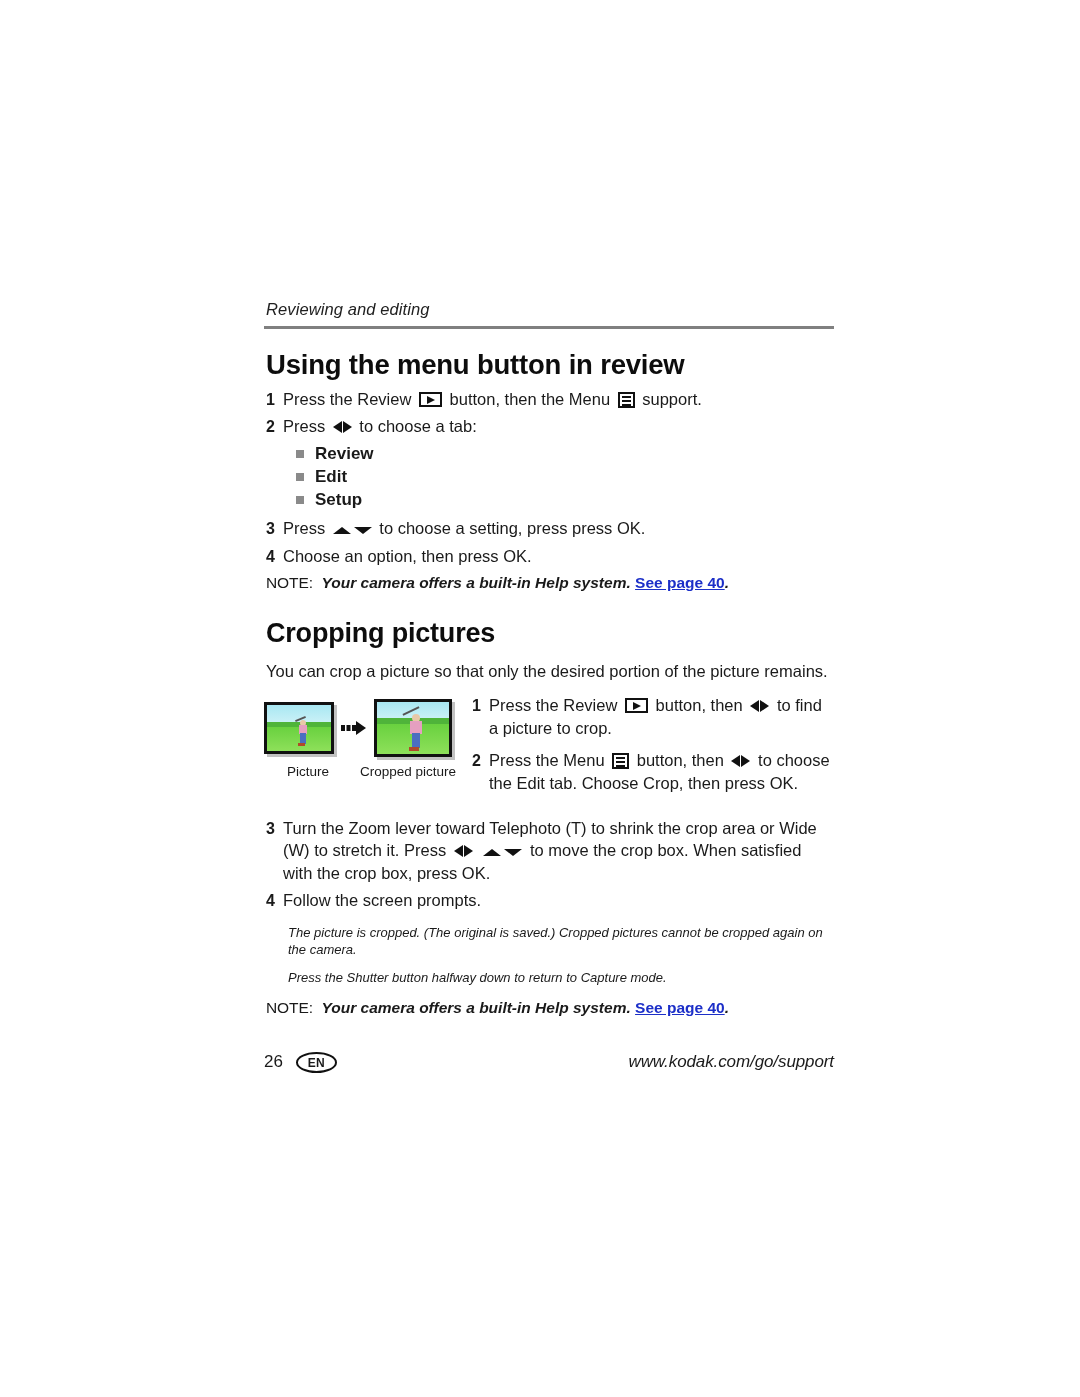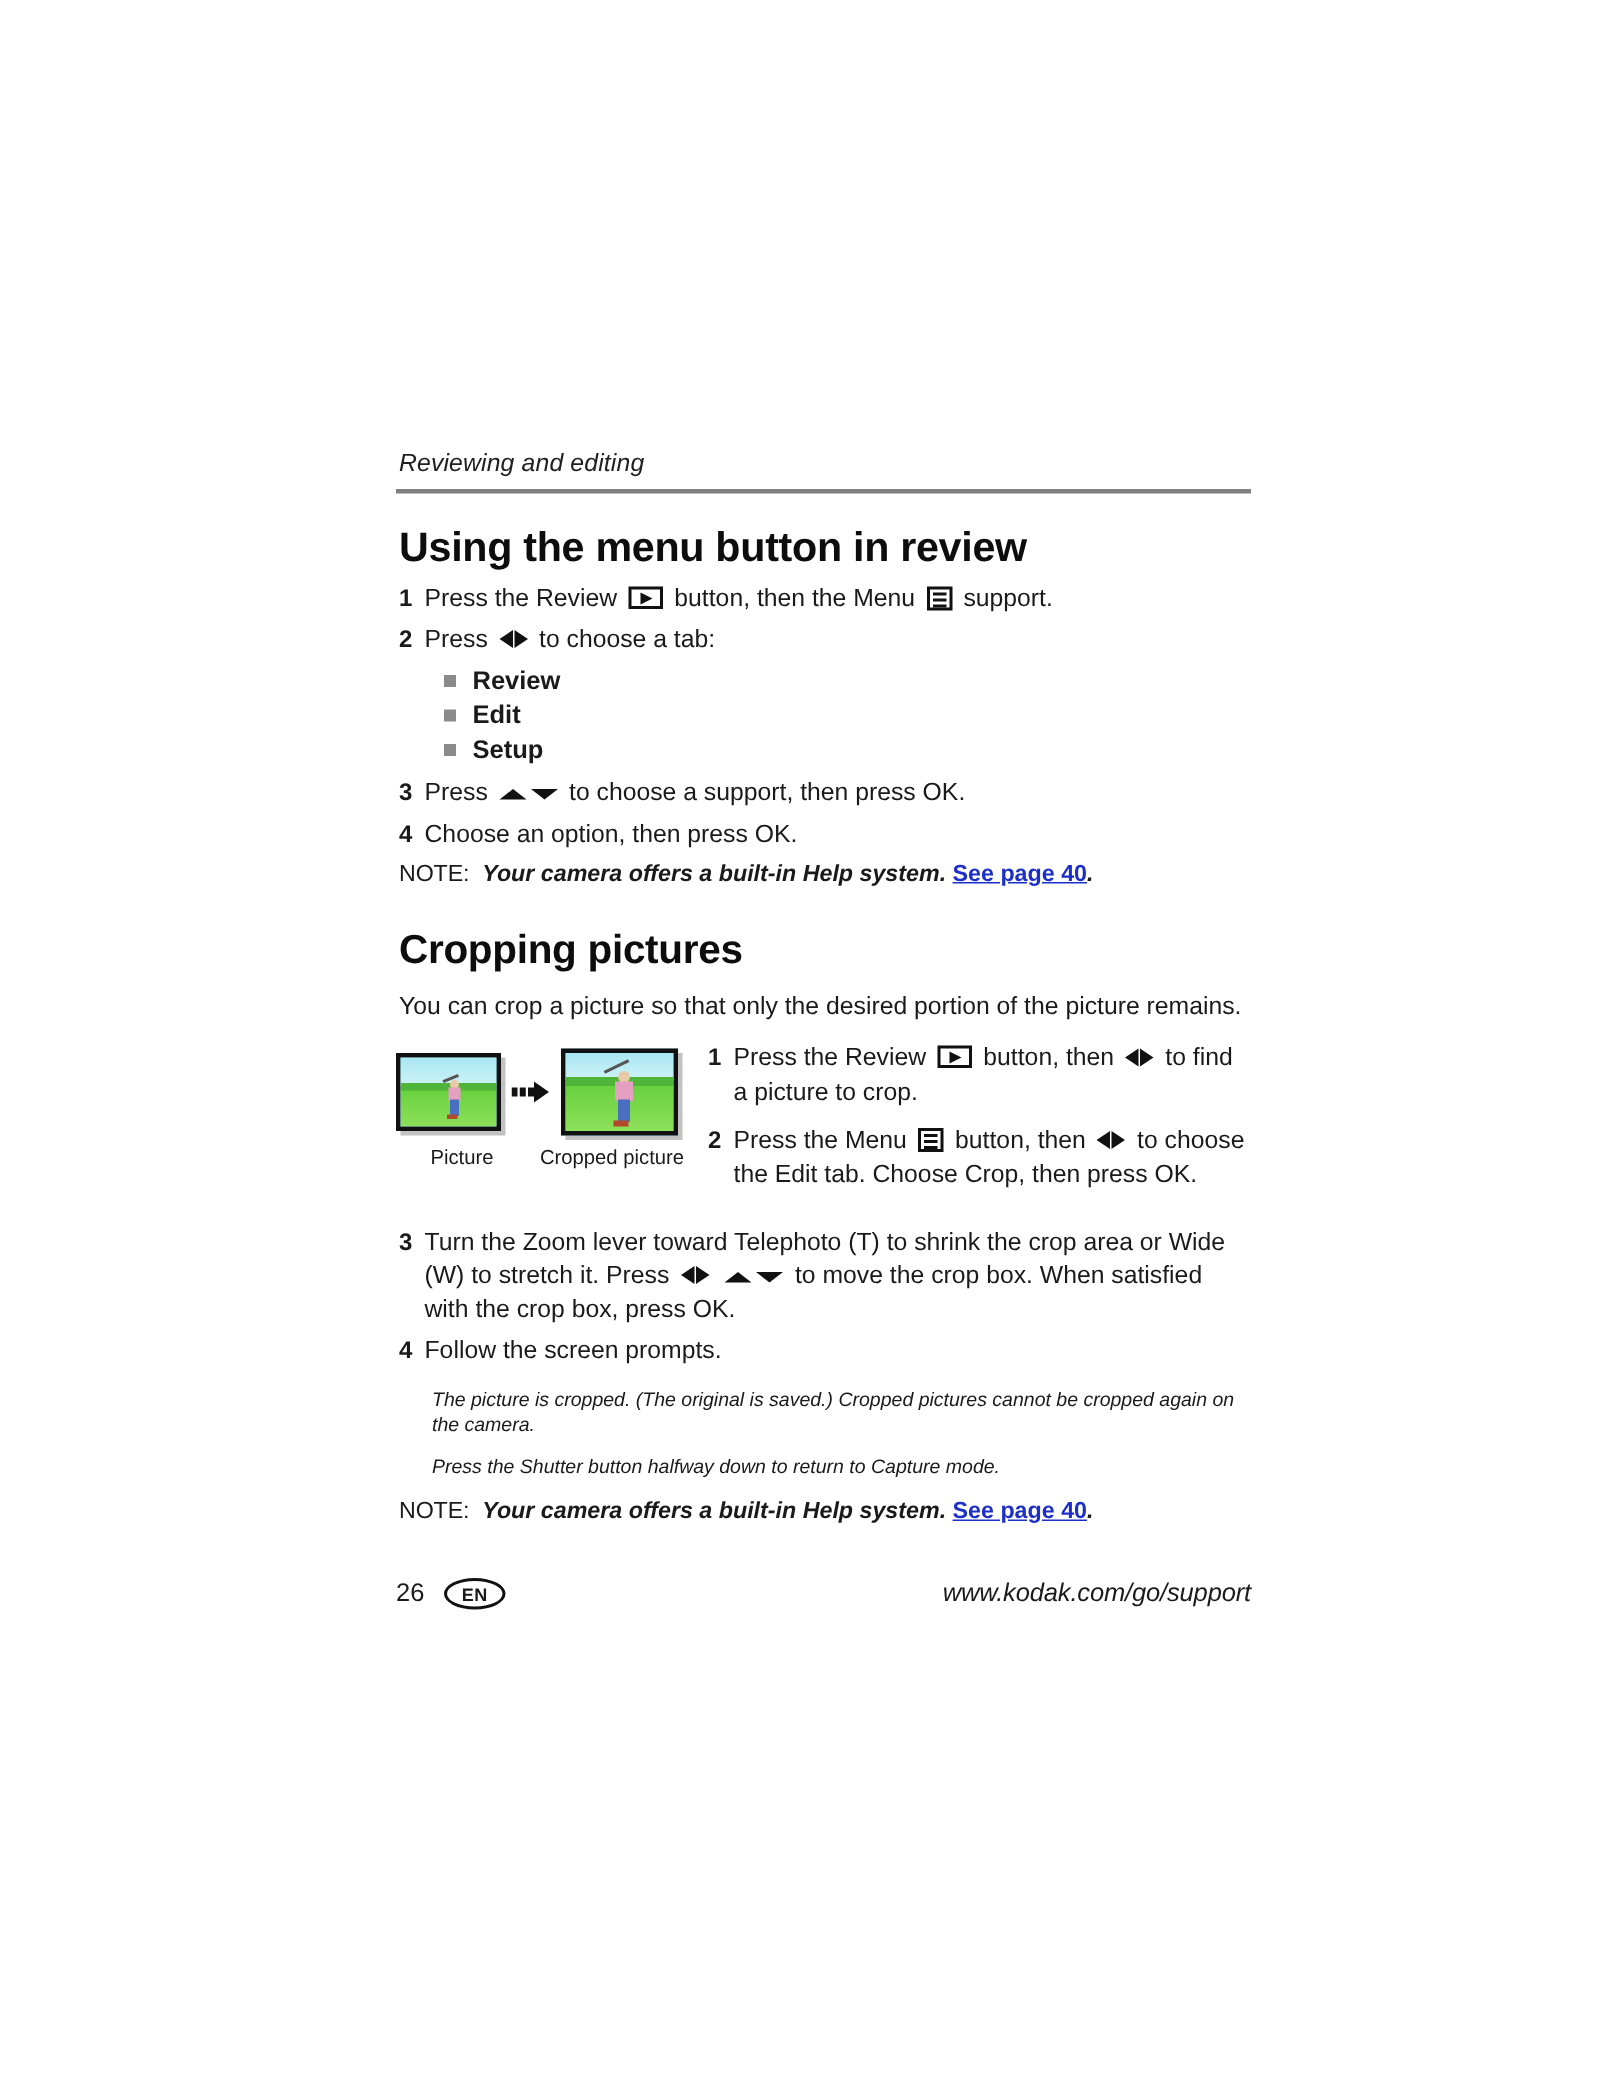--- a/index.html
+++ b/index.html
@@ -357,21 +357,21 @@
       <span class="bullet-sq"></span>
       <span>Edit</span>
     </div>
     <div class="bullet-row" style="margin-bottom:8px;">
       <span class="bullet-sq"></span>
       <span>Setup</span>
     </div>
 
     <div class="step">
       <span class="num">3</span>
-      <span class="txt"><span>Press </span><span class="arrows-ud"><span class="tri tri-u"></span><span class="tri tri-d"></span></span><span> to choose a support, then press OK.</span></span>
+      <span class="txt"><span>Press </span><span class="arrows-ud"><span class="tri tri-u"></span><span class="tri tri-d"></span></span><span> to choose a setting, press press OK.</span></span>
     </div>
 
     <div class="step">
       <span class="num">4</span>
       <span class="txt">Choose an option, then press OK.</span>
     </div>
 
     <div class="note"><span class="lbl">NOTE:</span>&nbsp; <span class="bold">Your camera offers a built-in Help system.</span> <a class="link" href="#">See page 40</a><span class="bold">.</span></div>
 
     <h1 class="sec-title second">Cropping pictures</h1>

